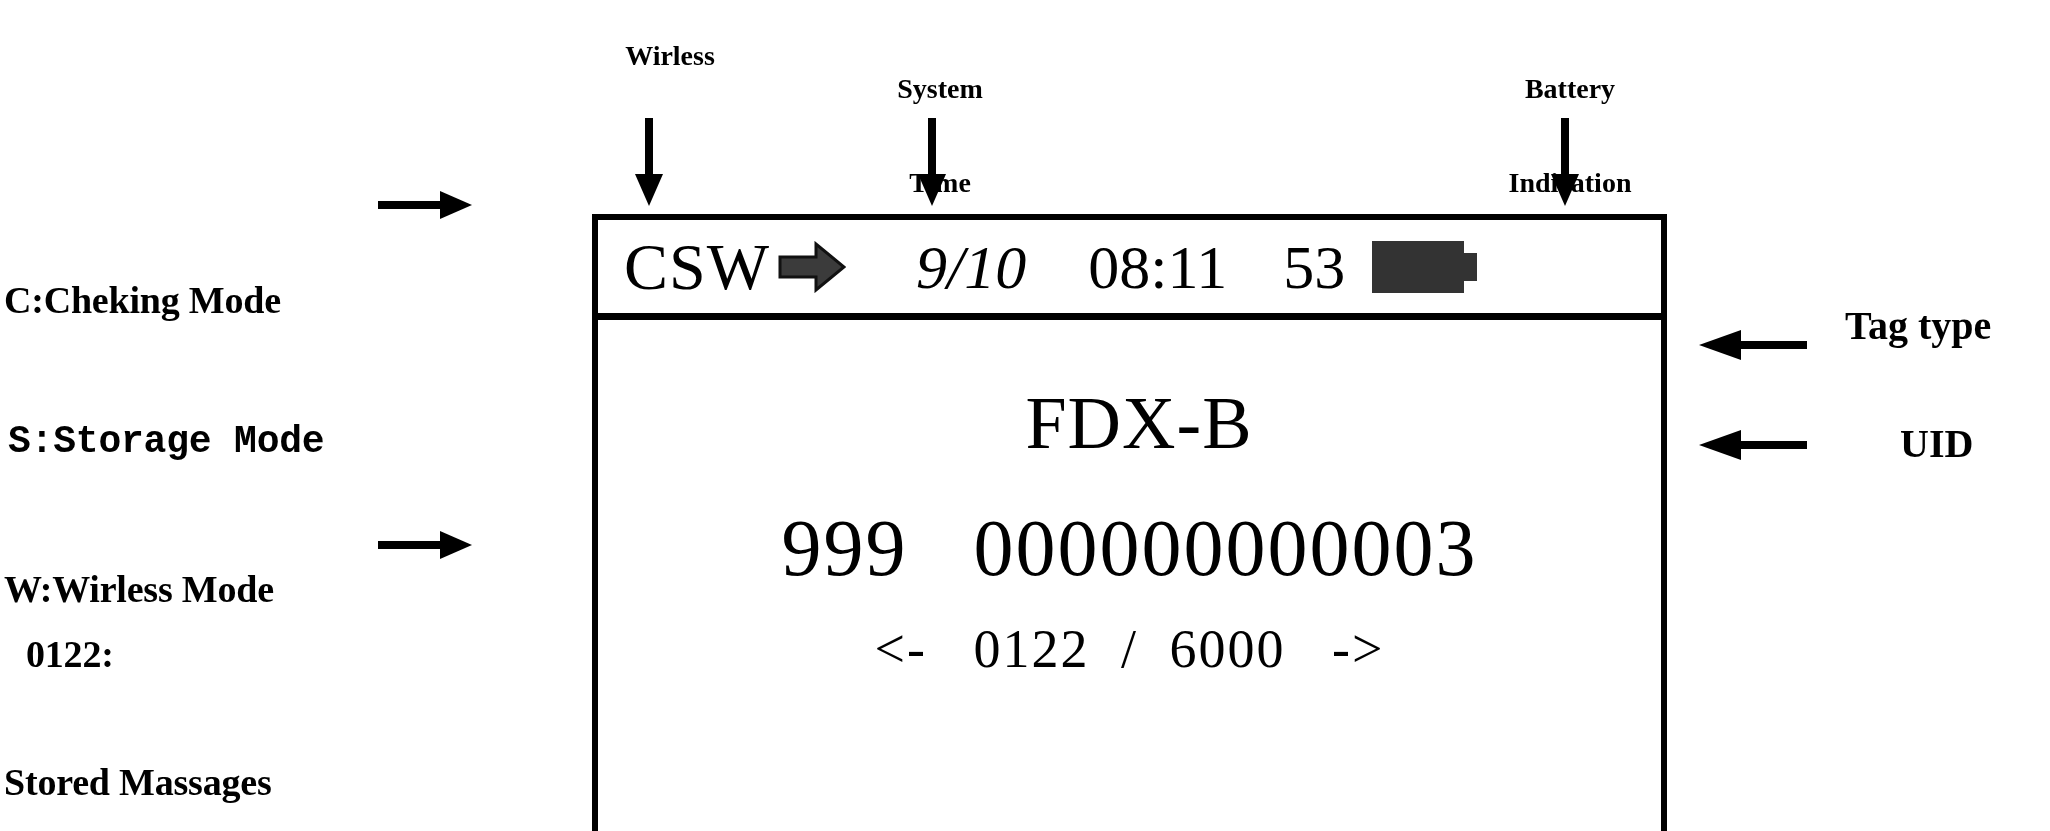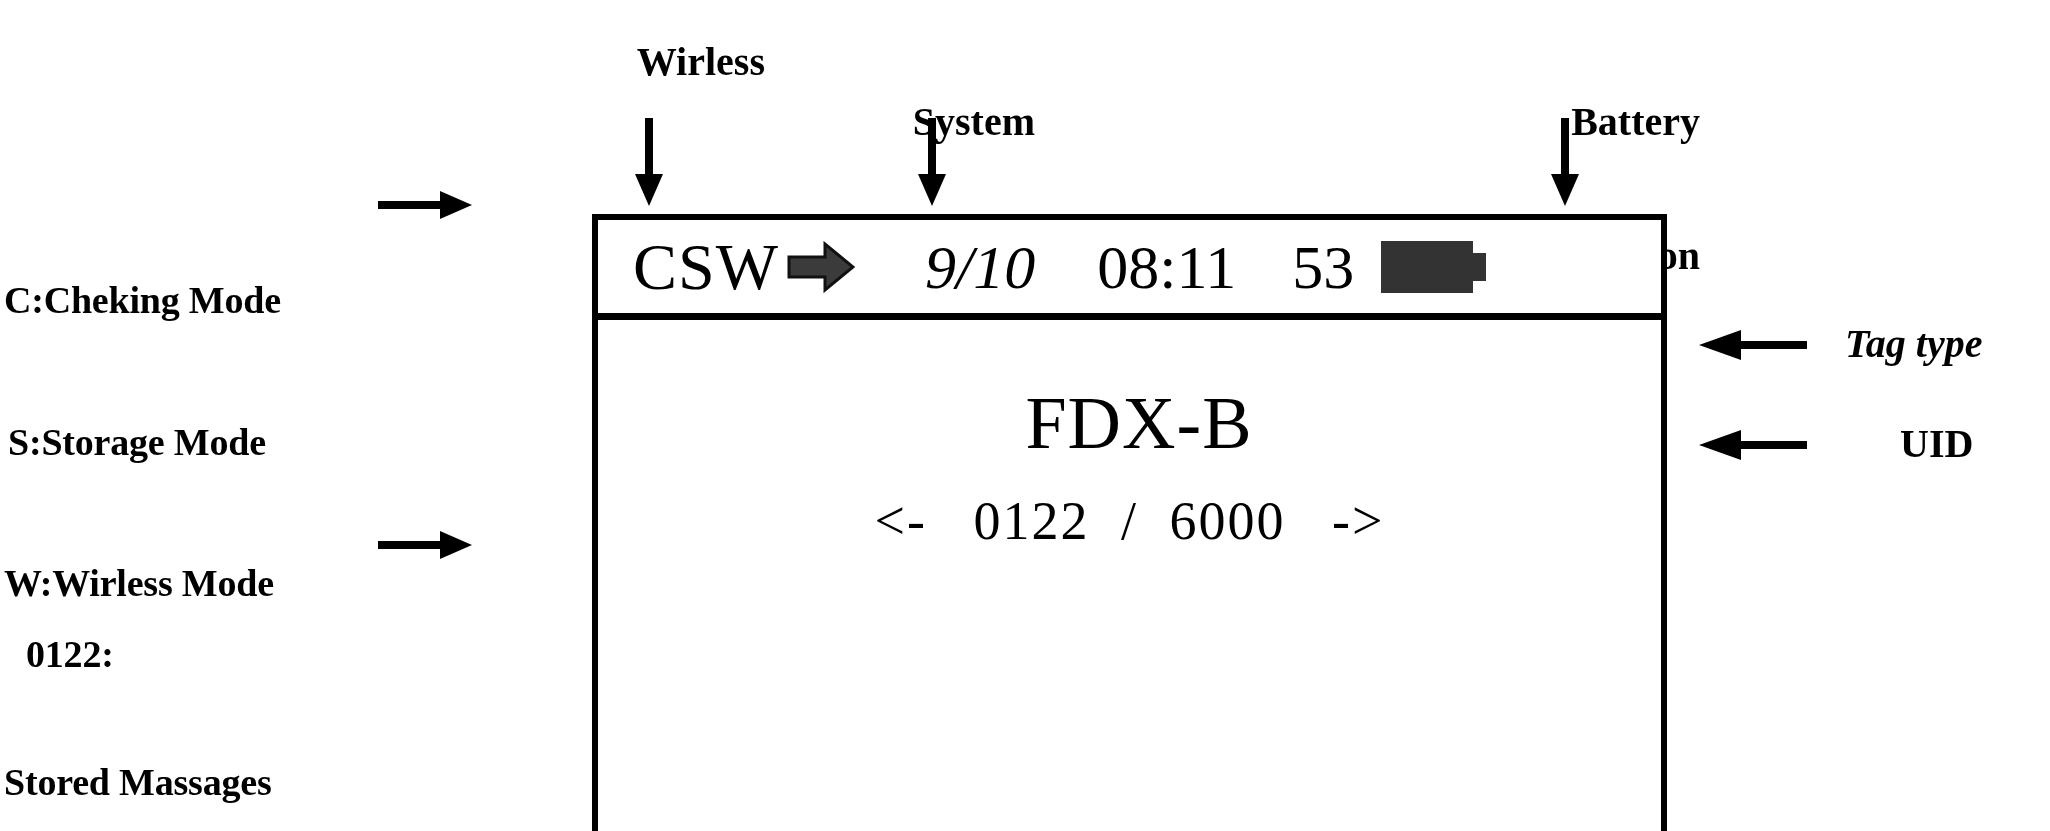--- a/index.html
+++ b/index.html
@@ -27,22 +27,22 @@
     line-height: 1.12;
     white-space: pre;
   }
 
   .annot-left {
     font-size: 38px;
     letter-spacing: -0.2px;
   }
 
   .annot-top {
-    font-size: 40px;
-    text-align: right;
+    font-size: 28px;
+    text-align: center;
   }
 
   .annot-right {
     font-size: 40px;
   }
 
   
   .arrow {
     position: absolute;
   }
@@ -61,21 +61,21 @@
     box-sizing: border-box;
   }
 
   #status-bar {
     position: relative;
     height: 100px;
     border-bottom: 7px solid #000;
     box-sizing: border-box;
     display: flex;
     align-items: center;
-    padding-left: 35px;
+    padding-left: 26px;
   }
 
   .sb-mode {
     font-size: 66px;
     font-family: "Liberation Serif", "DejaVu Serif", serif;
     line-height: 1;
     letter-spacing: 1px;
   }
 
   .sb-wireless-arrow {
@@ -173,21 +173,21 @@
 
   <div class="arrow" style="left:1548px; top:118px;">
     <svg width="34" height="90" viewBox="0 0 34 90" aria-hidden="true">
       <line x1="17" y1="0" x2="17" y2="64" stroke="#000" stroke-width="8"></line>
       <polygon points="17,88 3,56 31,56" fill="#000"></polygon>
     </svg>
   </div>
 
   <div class="annot annot-left" style="left:4px; top:178px; width:430px;">
     <div style="margin-bottom:14px;margin-top:16px;">C:Cheking Mode</div>
-    <div style="margin-bottom:14px; padding-left:4px;">S:Storage Mode</div>
+    <div style="margin-bottom:20px; padding-left:4px;font-family:Liberation Mono, monospace;">S:Storage Mode</div>
     <div>W:Wirless Mode</div>
   </div>
 
   <div class="arrow" style="left:378px; top:188px;">
     <svg width="96" height="34" viewBox="0 0 96 34" aria-hidden="true">
       <line x1="0" y1="17" x2="70" y2="17" stroke="#000" stroke-width="8"></line>
       <polygon points="94,17 62,3 62,31" fill="#000"></polygon>
     </svg>
   </div>
 
@@ -204,21 +204,21 @@
       <polygon points="94,17 62,3 62,31" fill="#000"></polygon>
     </svg>
   </div>
 
   <div class="arrow" style="left:1697px; top:328px;">
     <svg width="110" height="34" viewBox="0 0 110 34" aria-hidden="true">
       <line x1="40" y1="17" x2="110" y2="17" stroke="#000" stroke-width="8"></line>
       <polygon points="2,17 44,2 44,32" fill="#000"></polygon>
     </svg>
   </div>
-  <div class="annot annot-right" style="left:1845px; top:322px;font-style:italic;">Tag type</div>
+  <div class="annot annot-right" style="left:1845px; top:304px;">Tag type</div>
 
   <div class="arrow" style="left:1697px; top:428px;">
     <svg width="110" height="34" viewBox="0 0 110 34" aria-hidden="true">
       <line x1="40" y1="17" x2="110" y2="17" stroke="#000" stroke-width="8"></line>
       <polygon points="2,17 44,2 44,32" fill="#000"></polygon>
     </svg>
   </div>
   <div class="annot annot-right" style="left:1900px; top:422px;">UID</div>
 
   <div id="device-screen">
@@ -240,20 +240,25 @@
         <svg width="108" height="58" viewBox="0 0 108 58" aria-hidden="true">
           <rect x="1" y="3" width="92" height="52" fill="#333333"></rect>
           <rect x="93" y="15" width="13" height="28" fill="#333333"></rect>
         </svg>
       </span>
     </div>
 
     <div id="screen-body">
       <div class="line-tagtype">FDX-B</div>
 
+      <div class="line-uid">
+        <span>999</span>
+        <span>&nbsp;</span>
+        <span>000000000003</span>
+      </div>
 
       <div class="line-nav">
         <span>&lt;-</span>
         <span>&nbsp;</span>
         <span>0122</span>
         <span style="margin:0 16px;">/</span>
         <span>6000</span>
         <span>&nbsp;</span>
         <span>-&gt;</span>
       </div>

